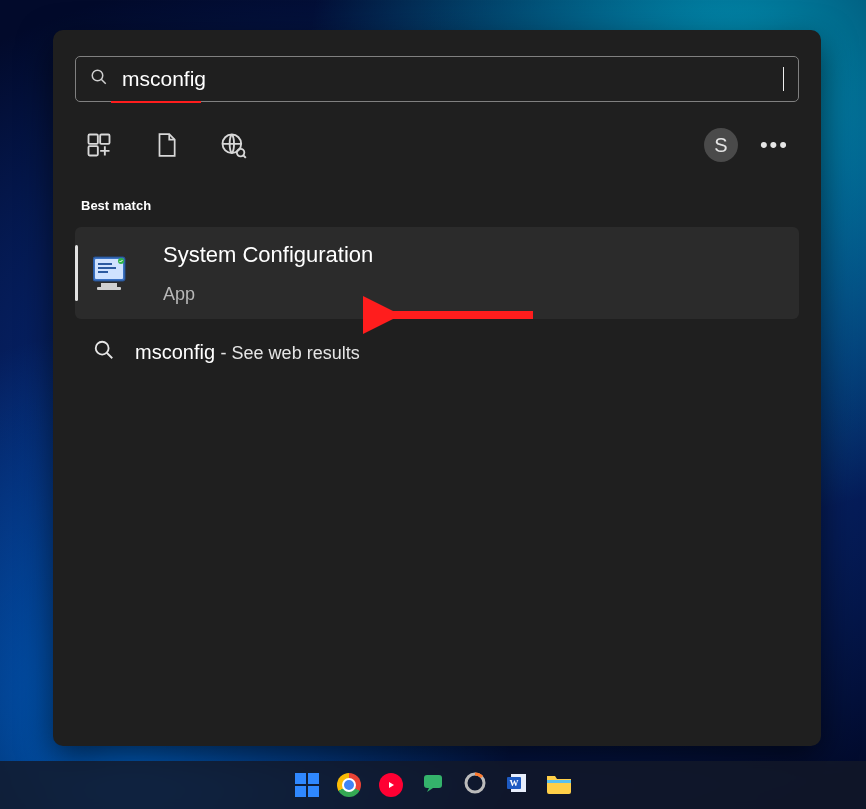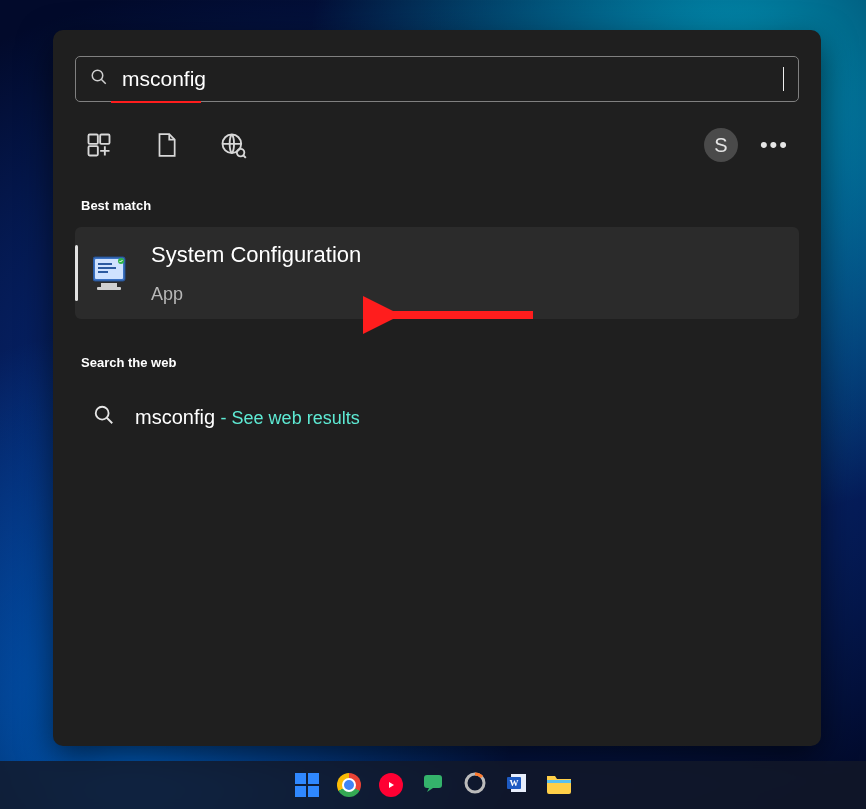--- a/index.html
+++ b/index.html
@@ -150,21 +150,21 @@
   }
 
   .best-match-card {
     position: relative;
     background: #2b2b2b;
     border-radius: 6px;
     height: 92px;
     display: flex;
     align-items: center;
     padding: 0 18px;
-    gap: 20px;
+    gap: 32px;
     margin: 0 0 0 0;
   }
   .side-tick {
     position: absolute;
     left: 0;
     top: 18px;
     bottom: 18px;
     width: 3px;
     border-radius: 2px;
     background: #e2e2e2;
@@ -179,21 +179,21 @@
   .bm-sub { font-size: 18px; color: #b8b8b8; margin-top: 16px; }
 
   .web-row {
     display: flex;
     align-items: center;
     gap: 20px;
     padding: 20px 2px 0 18px;
     font-size: 20px;
   }
   .web-row .term { color: #fff; }
-  .web-row .suffix { color: #5eead4; font-size: 18px; }
+  .web-row .suffix { color: #e5e5e5; font-size: 18px; }
 
   
   .arrow-anno {
     position: absolute;
     pointer-events: none;
   }
 </style>
 </head>
 <body>
 
@@ -269,21 +269,20 @@
 
   <svg class="arrow-anno" style="left:310px; top:260px;" width="180" height="50">
     <defs>
       <marker id="ah" markerWidth="14" markerHeight="14" refX="2" refY="5" orient="auto">
         <path d="M10 0 L0 5 L10 10 Z" fill="#ff1d1d"></path>
       </marker>
     </defs>
     <line x1="170" y1="25" x2="22" y2="25" stroke="#ff1d1d" stroke-width="8" marker-end="url(#ah)"></line>
   </svg>
 
-  <div class="section-label">Search the web</div>
 
   <div class="web-row">
     <span>
       <svg width="22" height="22" viewBox="0 0 24 24" fill="none" stroke="#e6e6e6" stroke-width="2">
         <circle cx="10" cy="10" r="7"></circle>
         <line x1="15" y1="15" x2="21" y2="21"></line>
       </svg>
     </span>
     <span>
       <span class="term">msconfig</span>

